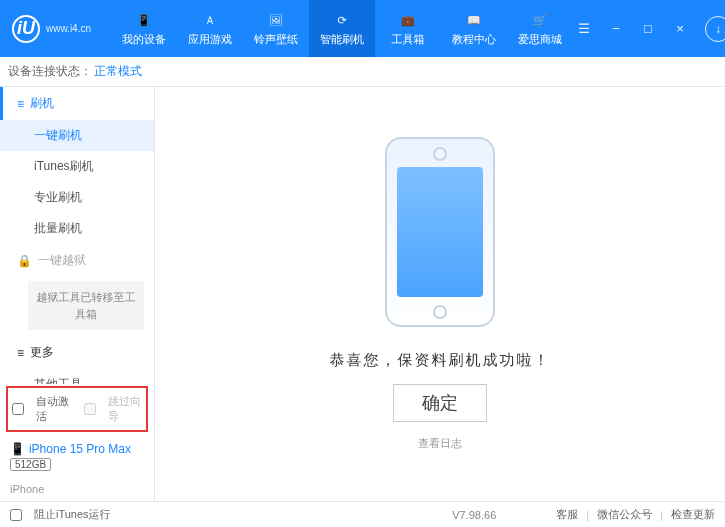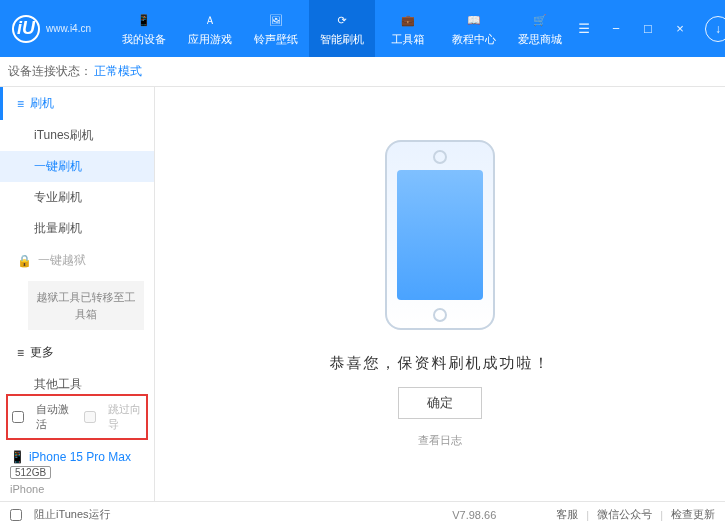--- a/index.html
+++ b/index.html
@@ -35,35 +35,35 @@
 .lock-icon { color:#aaa; }
 
 .hl-box { border:2px solid #e53935; margin:2px 6px 6px; padding:6px 4px; display:flex; gap:14px; }
 .chk { display:flex; align-items:center; gap:12px; font-size:11px; color:#666; }
 .chk.disabled { color:#bbb; }
 .chk input { width:12px; height:12px; }
 
 .device { padding:4px 10px 6px; }
 .dev-name { color:#1a87ff; font-size:12px; display:flex; align-items:center; gap:4px; }
 .dev-badge { display:inline-block; border:1px solid #999; border-radius:2px; padding:0 4px; font-size:10px; color:#555; margin-top:2px; }
-.dev-type { font-size:11px; color:#999; margin-top:4px; }
+.dev-type { font-size:11px; color:#999; margin-top:12px; }
 
 .main { flex:1; display:flex; flex-direction:column; align-items:center; justify-content:center; gap:14px; padding:20px; }
 .phone-wrap { position:relative; width:150px; height:200px; }
 .phone { width:110px; height:190px; border:2px solid #c7d4e2; border-radius:16px; background:linear-gradient(#eaf3ff,#fff); margin:0 auto; position:relative; }
 .phone::before { content:""; position:absolute; top:8px; left:50%; transform:translateX(-50%); width:10px; height:10px; border:2px solid #c7d4e2; border-radius:50%; }
 .phone-screen { position:absolute; top:28px; left:10px; right:10px; bottom:28px; background:linear-gradient(#7fc0ff,#4aa3ff); border-radius:4px; }
 .phone-home { position:absolute; bottom:6px; left:50%; transform:translateX(-50%); width:14px; height:14px; border:2px solid #c7d4e2; border-radius:50%; }
 .ribbon { position:absolute; bottom:44px; left:-10px; right:-10px; height:40px; background:#ffb020; display:flex; align-items:center; justify-content:center; letter-spacing:3px; font-weight:bold; color:#fff; font-size:20px; font-style:italic; box-shadow:0 2px 3px rgba(0,0,0,.2); }
 .ribbon::before,.ribbon::after { content:""; position:absolute; top:-6px; border:10px solid transparent; }
 .ribbon::before { left:2px; border-bottom-color:#d98700; border-left-width:0; }
 .ribbon::after { right:2px; border-bottom-color:#d98700; border-right-width:0; }
 
 .msg { font-size:15px; color:#333; letter-spacing:2px; }
-.ok-btn { padding:6px 28px; border:1px solid #ccc; background:#fff; cursor:pointer; font-size:13px; color:#444; }
+.ok-btn { padding:6px 28px; border:1px solid #ccc; background:#fff; cursor:pointer; font-size:18px; color:#444; }
 .loglink { font-size:11px; color:#999; cursor:pointer; }
 
 .footer { height:26px; border-top:1px solid #e5e5e5; display:flex; align-items:center; padding:0 10px; font-size:11px; color:#666; }
 .footer .chk { margin-right:auto; }
 .footer .sep { margin:0 8px; color:#ccc; }
 .ver { margin-right:60px; color:#888; }
 </style>
 </head>
 <body>
 
@@ -119,22 +119,22 @@
   <span class="status-value">正常模式</span>
 </div>
 
 <div class="body">
   <div class="sidebar">
     <div class="side-list">
       <div class="side-group active-group">
           <span>≡</span>
           <span>刷机</span>
         </div>
+      <div class="side-item active">一键刷机</div>
       <div class="side-item">iTunes刷机</div>
-      <div class="side-item active">一键刷机</div>
       <div class="side-item">专业刷机</div>
       <div class="side-item">批量刷机</div>
 
       <div class="side-group">
           <span class="lock-icon">🔒</span>
           <span style="color:#aaa">一键越狱</span>
         </div>
       <div class="side-sub">越狱工具已转移至工具箱</div>
 
       <div class="side-group">

